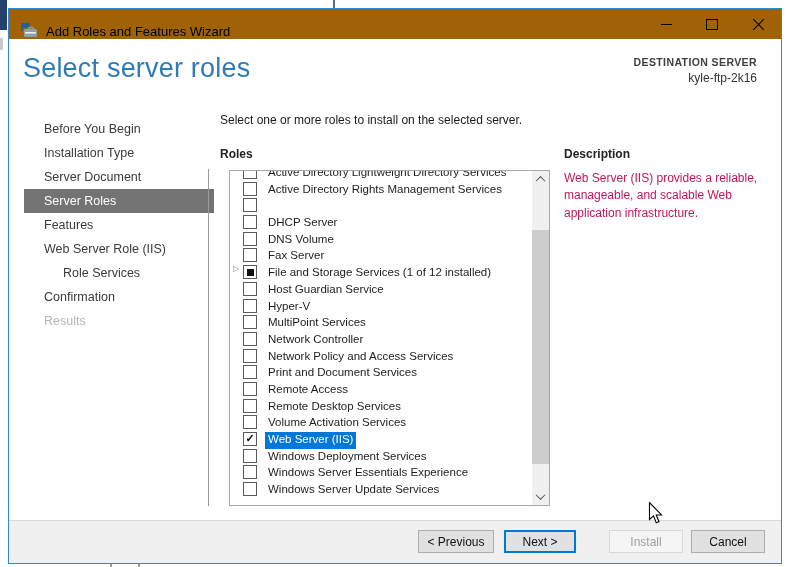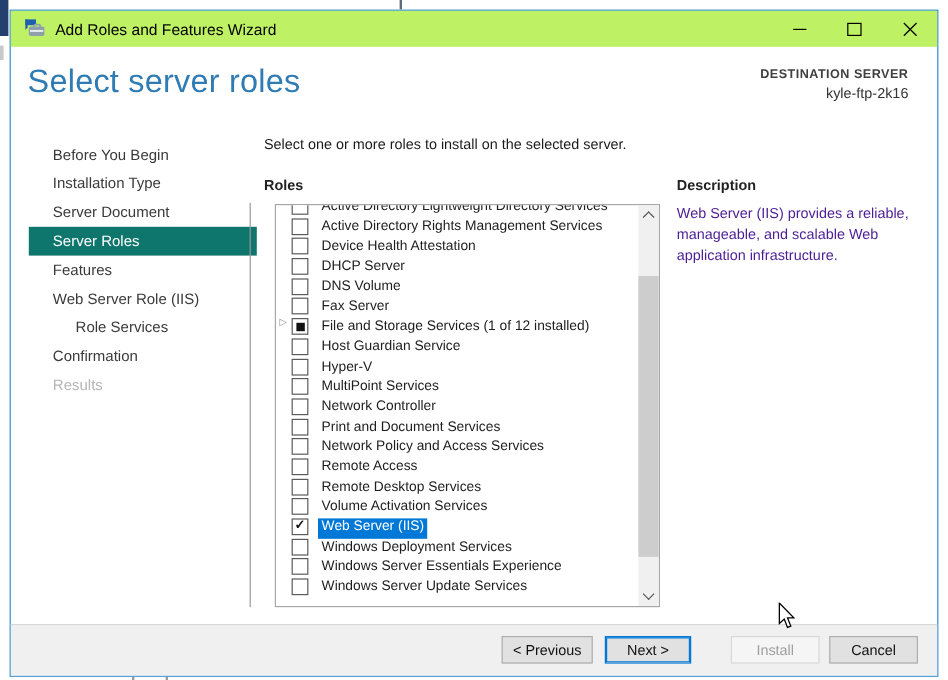--- a/index.html
+++ b/index.html
@@ -14,21 +14,21 @@
   .art-gray{left:0;top:38px;width:3px;height:12px;background:#c9c9c9;}
   .art-tick-top{left:333px;top:0;width:2px;height:8px;background:#5a6b7a;}
   .art-tick-b1{left:110px;top:563px;width:2px;height:4px;background:#9a9a9a;}
   .art-tick-b2{left:138px;top:563px;width:2px;height:4px;background:#9a9a9a;}
 
   .window{
     position:absolute;left:8px;top:8px;width:772px;height:554px;
     background:#ffffff;border:1px solid #2e8bd0;box-sizing:content-box;
   }
   
-  .titlebar{position:absolute;left:0;top:0;right:0;height:30px;background:#bef264;display:flex;align-items:center;}
+  .titlebar{position:absolute;left:0;top:0;right:0;height:30px;background:#a16207;display:flex;align-items:flex-end;}
   .titlebar .app-icon{margin-left:12px;width:17px;height:16px;flex:0 0 auto;}
   .titlebar .title-text{margin-left:8px;font-size:13px;color:#000;}
   .win-controls{position:absolute;right:0;top:0;height:30px;display:flex;}
   .win-btn{width:46px;height:30px;display:flex;align-items:center;justify-content:center;cursor:default;}
   .glyph-min{width:11px;height:1px;background:#000;}
   .glyph-max{width:10px;height:9px;border:1px solid #000;background:transparent;}
   .glyph-close{position:relative;width:13px;height:13px;}
   .glyph-close::before,.glyph-close::after{
     content:"";position:absolute;left:-1px;top:6px;width:15px;height:1px;background:#000;
   }
@@ -37,30 +37,30 @@
 
   
   .page-title{position:absolute;left:14px;top:44px;font-size:27px;font-weight:300;color:#2f7cb5;letter-spacing:0.2px;}
   .dest{position:absolute;right:24px;top:47px;text-align:right;}
   .dest-label{font-size:10.5px;font-weight:bold;color:#3f3f3f;letter-spacing:0.4px;}
   .dest-name{font-size:12px;color:#333;margin-top:3px;}
 
   
   .sidebar{position:absolute;left:15px;top:108px;width:190px;}
   .side-item{height:24px;line-height:24px;padding-left:20px;font-size:12.5px;color:#3a3a3a;cursor:default;white-space:nowrap;}
-  .side-item.selected{background:#0f766e;color:#ffffff;}
+  .side-item.selected{background:#737373;color:#ffffff;}
   .side-item.indent{padding-left:39px;}
   .side-item.disabled{color:#b6b6b6;}
   .nav-divider{position:absolute;left:199px;top:160px;width:1px;height:337px;background:#9b9b9b;}
 
   
   .instruction{position:absolute;left:211px;top:104px;font-size:12px;color:#1a1a1a;}
   .roles-label{position:absolute;left:211px;top:138px;font-size:12px;font-weight:bold;color:#222;}
   .desc-label{position:absolute;left:555px;top:138px;font-size:12px;font-weight:bold;color:#222;text-align:center;}
-  .desc-text{position:absolute;left:555px;top:161px;width:206px;font-size:12px;line-height:1.45;color:#4c1d95;}
+  .desc-text{position:absolute;left:555px;top:161px;width:206px;font-size:12px;line-height:1.45;color:#be185d;}
 
   .listbox{
     position:absolute;left:220px;top:161px;width:319px;height:334px;
     border:1px solid #a8a8a8;background:#fff;overflow:hidden;
   }
   .rows{position:absolute;left:0;top:-6px;right:17px;}
   .role-row{display:flex;height:16.7px;padding-left:3px;white-space:nowrap;}
   .exp{width:10px;font-size:8px;color:#8f8f8f;line-height:1;flex:0 0 auto;text-align:left;}
   .cb{
     width:12px;height:12px;border:1px solid #5a5a5a;background:#fff;flex:0 0 auto;
@@ -159,21 +159,20 @@
           <span class="lbl">Active Directory Lightweight Directory Services</span>
         </div>
         <div class="role-row">
           <span class="exp"></span>
           <span class="cb"></span>
           <span class="lbl">Active Directory Rights Management Services</span>
         </div>
         <div class="role-row">
           <span class="exp"></span>
           <span class="cb"></span>
-          <span class="lbl">Device Health Attestation</span>
         </div>
         <div class="role-row">
           <span class="exp"></span>
           <span class="cb"></span>
           <span class="lbl">DHCP Server</span>
         </div>
         <div class="role-row">
           <span class="exp"></span>
           <span class="cb"></span>
           <span class="lbl">DNS Volume</span>
@@ -204,26 +203,26 @@
           <span class="lbl">MultiPoint Services</span>
         </div>
         <div class="role-row">
           <span class="exp"></span>
           <span class="cb"></span>
           <span class="lbl">Network Controller</span>
         </div>
         <div class="role-row">
           <span class="exp"></span>
           <span class="cb"></span>
+          <span class="lbl">Network Policy and Access Services</span>
+        </div>
+        <div class="role-row">
+          <span class="exp"></span>
+          <span class="cb"></span>
           <span class="lbl">Print and Document Services</span>
-        </div>
-        <div class="role-row">
-          <span class="exp"></span>
-          <span class="cb"></span>
-          <span class="lbl">Network Policy and Access Services</span>
         </div>
         <div class="role-row">
           <span class="exp"></span>
           <span class="cb"></span>
           <span class="lbl">Remote Access</span>
         </div>
         <div class="role-row">
           <span class="exp"></span>
           <span class="cb"></span>
           <span class="lbl">Remote Desktop Services</span>

